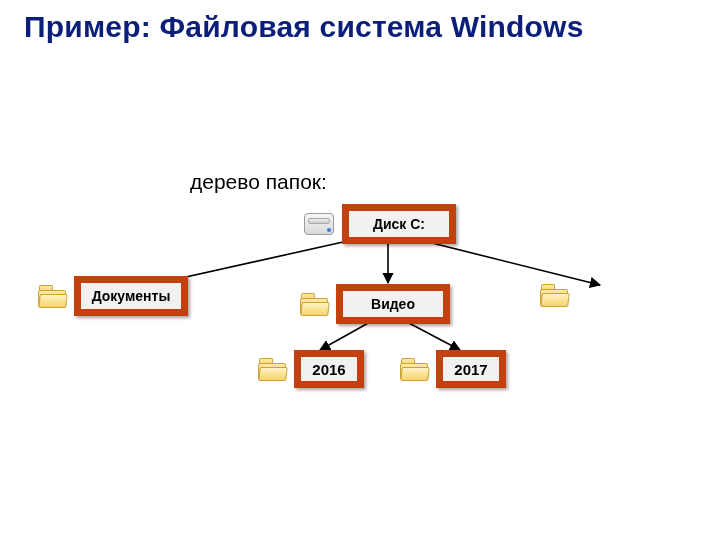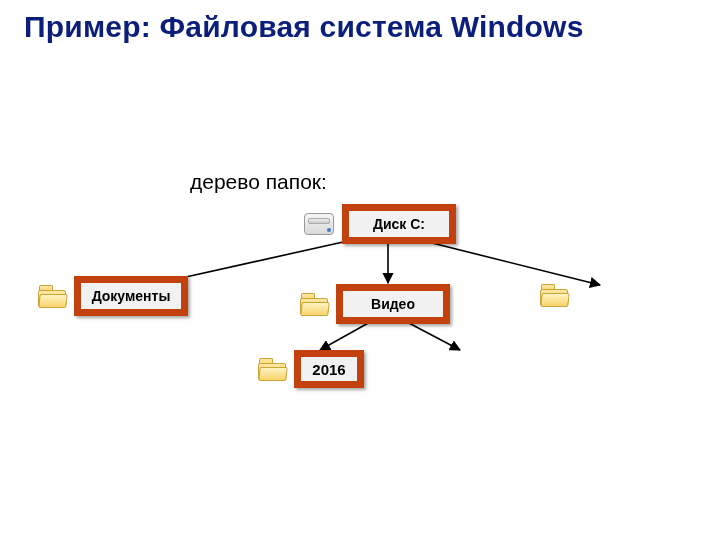--- a/index.html
+++ b/index.html
@@ -82,14 +82,22 @@
 
   <div class="node" style="left:258px;top:350px">
     <div class="folder">
         <div class="tab"></div>
         <div class="back"></div>
         <div class="front"></div>
       </div>
     <div class="box sm">2016</div>
   </div>
 
+  <div class="node" style="left:400px;top:350px">
+    <div class="folder">
+        <div class="tab"></div>
+        <div class="back"></div>
+        <div class="front"></div>
+      </div>
+    <div class="box sm">2017</div>
+  </div>
 
 </div>
 
 </body></html>

